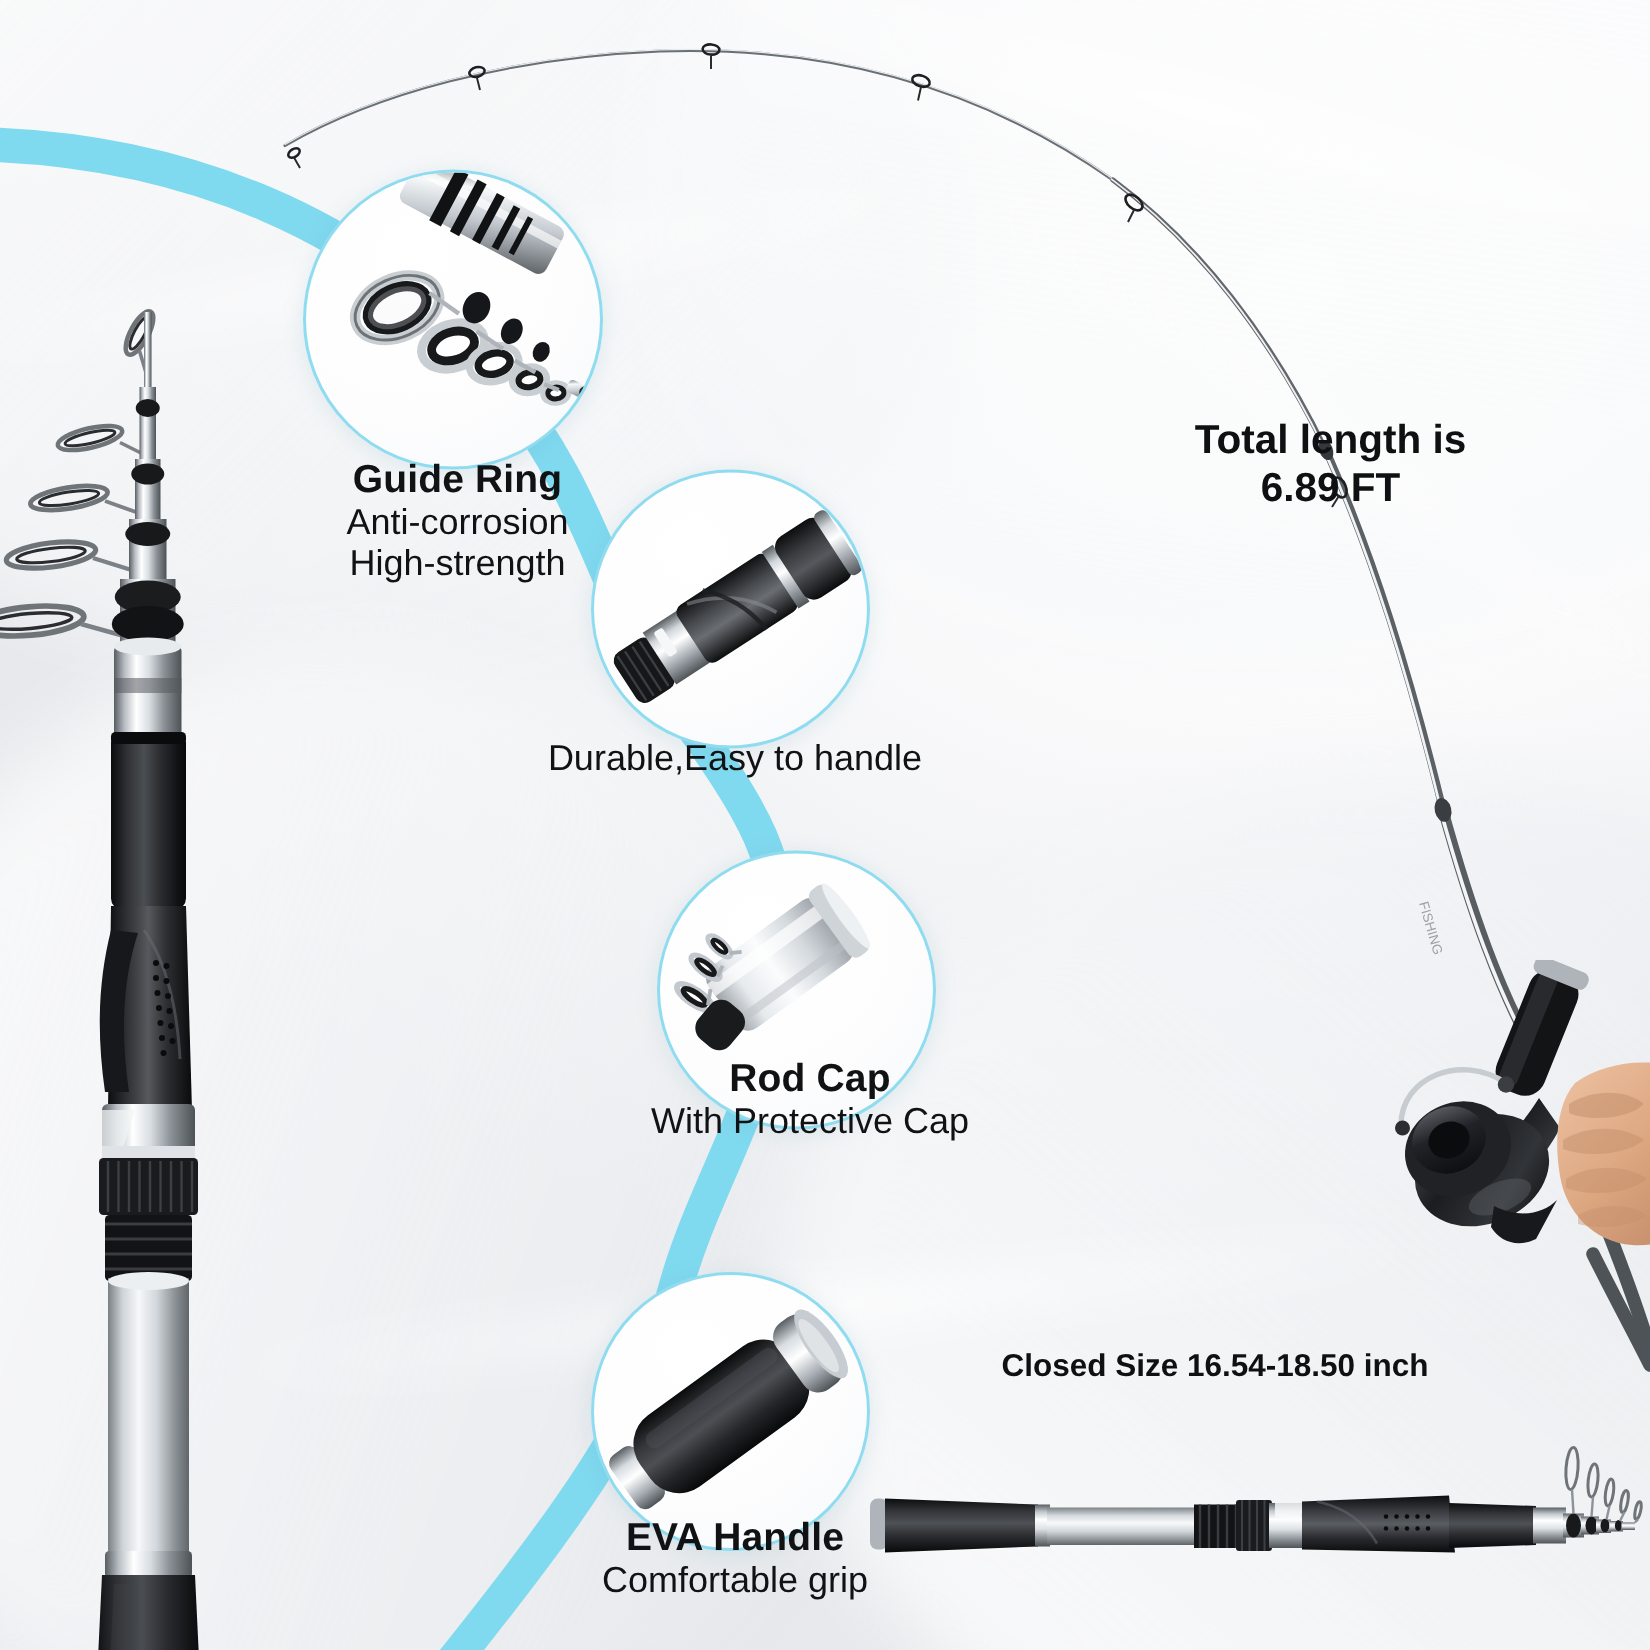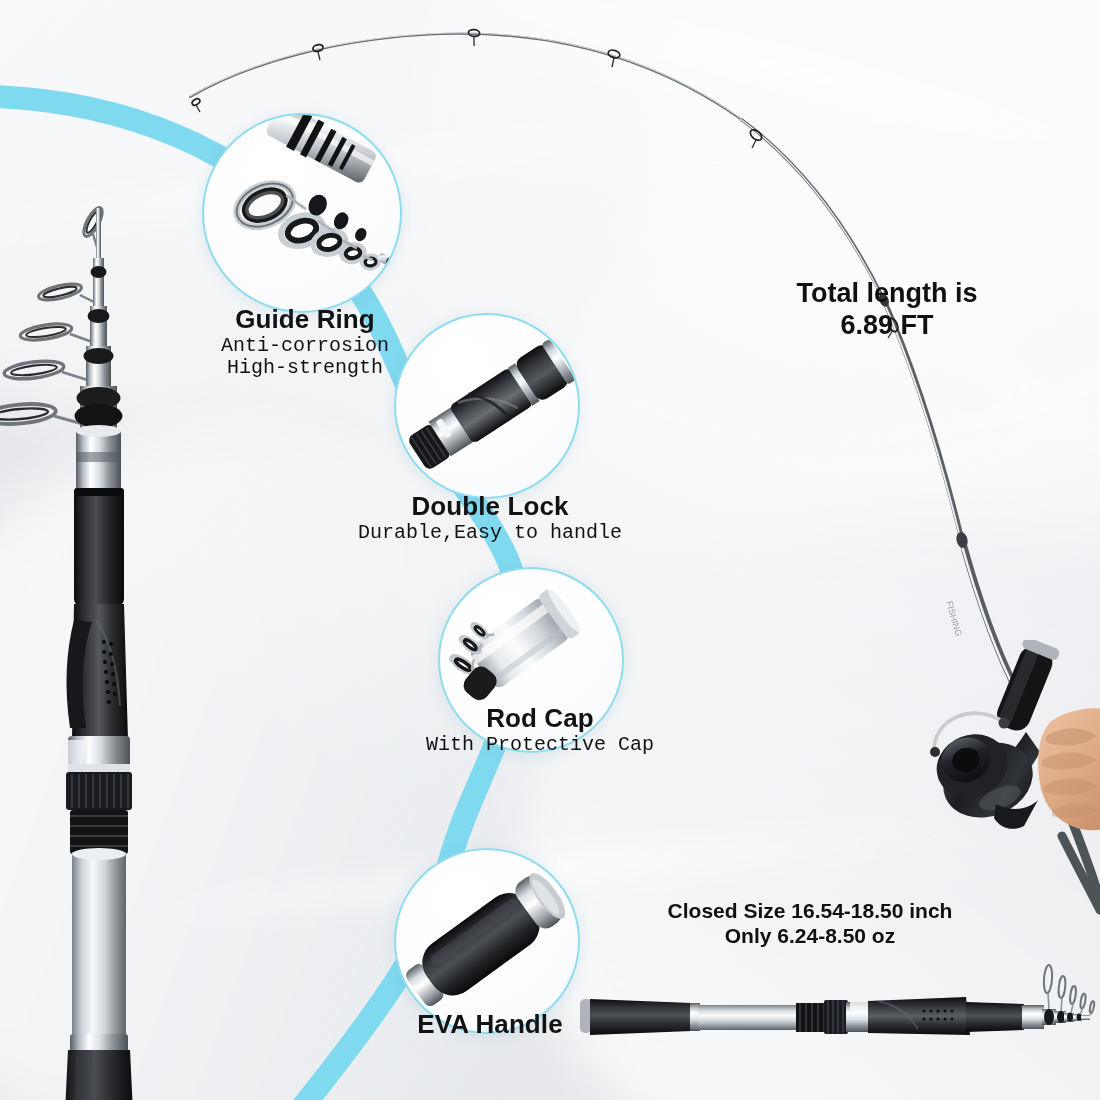--- a/index.html
+++ b/index.html
@@ -56,21 +56,21 @@
     box-shadow:0 2px 14px rgba(110,170,190,.18);
     overflow:hidden;
   }
   .callout .inner { position:absolute; left:0; top:0; width:100%; height:100%; }
 
   
   .label-block { position:absolute; text-align:center; color:#111214; line-height:1.14; }
   .label-title { font-weight:bold; letter-spacing:.1px; }
   .label-sub   { font-weight:normal; }
   .callout-title { font-size:26px; }
-  .callout-sub   { font-size:20px;font-family:Liberation Mono, monospace; }
+  .callout-sub   { font-size:24px; }
   .spec { position:absolute; text-align:center; color:#0f1012; font-weight:bold; line-height:1.2; }
 
   
   #mainrod { position:absolute; left:0px; top:100px; width:230px; height:1000px; }
 </style>
 </head>
 <body>
 
 <div id="stage">
 
@@ -643,37 +643,36 @@
 
   <div id="text-layer">
 
     <div class="label-block" style="left:150px; top:305px; width:310px;">
       <div class="label-title callout-title">Guide Ring</div>
       <div class="label-sub callout-sub">Anti-corrosion</div>
       <div class="label-sub callout-sub">High-strength</div>
     </div>
 
     <div class="label-block" style="left:330px; top:492px; width:320px;">
-      <div class="label-title callout-title">Double Lock</div>
       <div class="label-sub callout-sub">Durable,Easy to handle</div>
     </div>
 
     <div class="label-block" style="left:380px; top:704px; width:320px;">
       <div class="label-title callout-title">Rod Cap</div>
       <div class="label-sub callout-sub">With Protective Cap</div>
     </div>
 
     <div class="label-block" style="left:330px; top:1010px; width:320px;">
       <div class="label-title callout-title">EVA Handle</div>
+      <div class="label-sub callout-sub">Comfortable grip</div>
     </div>
 
     <div class="spec" style="left:772px; top:277px; width:230px; font-size:27px;">
       <div>Total length is</div>
       <div>6.89 FT</div>
     </div>
 
     <div class="spec" style="left:600px; top:898px; width:420px; font-size:21px;">
       <div>Closed Size 16.54-18.50 inch</div>
-      <div>Only 6.24-8.50 oz</div>
     </div>
   </div>
 
 </div>
 
 </body></html>

